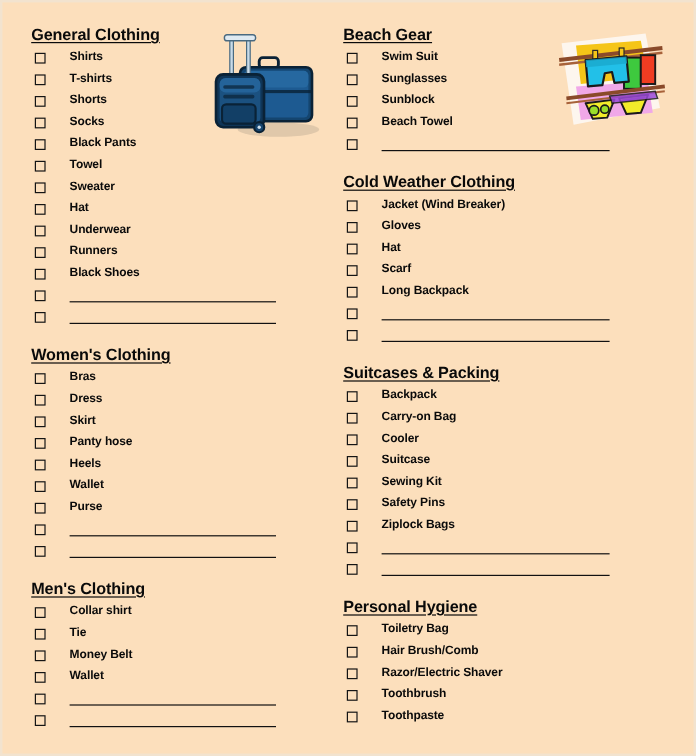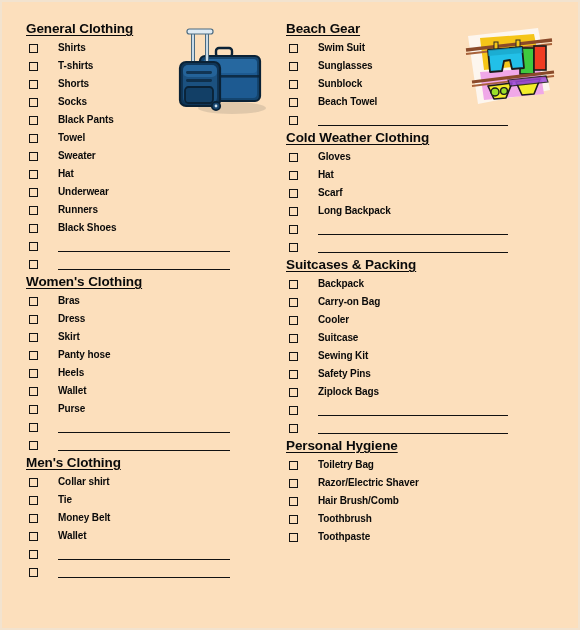--- a/index.html
+++ b/index.html
@@ -37,20 +37,21 @@
     padding: 18px 0 0 24px;
   }
   .column.right {
     width: 298px;
     padding: 18px 5px 0 6px;
   }
   .section {
     position: relative;
   }
   .section + .section {
+    margin-top: 14px;
   }
   .section-title {
     font-size: 13.5px;
     font-weight: bold;
     color: #0a0a0a;
     text-decoration: underline;
     text-underline-offset: 2px;
     letter-spacing: -0.1px;
     line-height: 18px;
     margin-bottom: 1px;
@@ -281,20 +282,24 @@
           <span class="cbox"></span>
           <span class="rule"></span>
         </div>
       </div>
 
       <div class="section">
         <div class="section-title">Cold Weather Clothing</div>
 
         <div class="item">
           <span class="cbox"></span>
+          <span class="item-label">Jacket (Wind Breaker)</span>
+        </div>
+        <div class="item">
+          <span class="cbox"></span>
           <span class="item-label">Gloves</span>
         </div>
         <div class="item">
           <span class="cbox"></span>
           <span class="item-label">Hat</span>
         </div>
         <div class="item">
           <span class="cbox"></span>
           <span class="item-label">Scarf</span>
         </div>
@@ -355,25 +360,25 @@
 
       <div class="section">
         <div class="section-title">Personal Hygiene</div>
 
         <div class="item">
           <span class="cbox"></span>
           <span class="item-label">Toiletry Bag</span>
         </div>
         <div class="item">
           <span class="cbox"></span>
+          <span class="item-label">Hair Brush/Comb</span>
+        </div>
+        <div class="item">
+          <span class="cbox"></span>
           <span class="item-label">Razor/Electric Shaver</span>
-        </div>
-        <div class="item">
-          <span class="cbox"></span>
-          <span class="item-label">Hair Brush/Comb</span>
         </div>
         <div class="item">
           <span class="cbox"></span>
           <span class="item-label">Toothbrush</span>
         </div>
         <div class="item">
           <span class="cbox"></span>
           <span class="item-label">Toothpaste</span>
         </div>
       </div>

